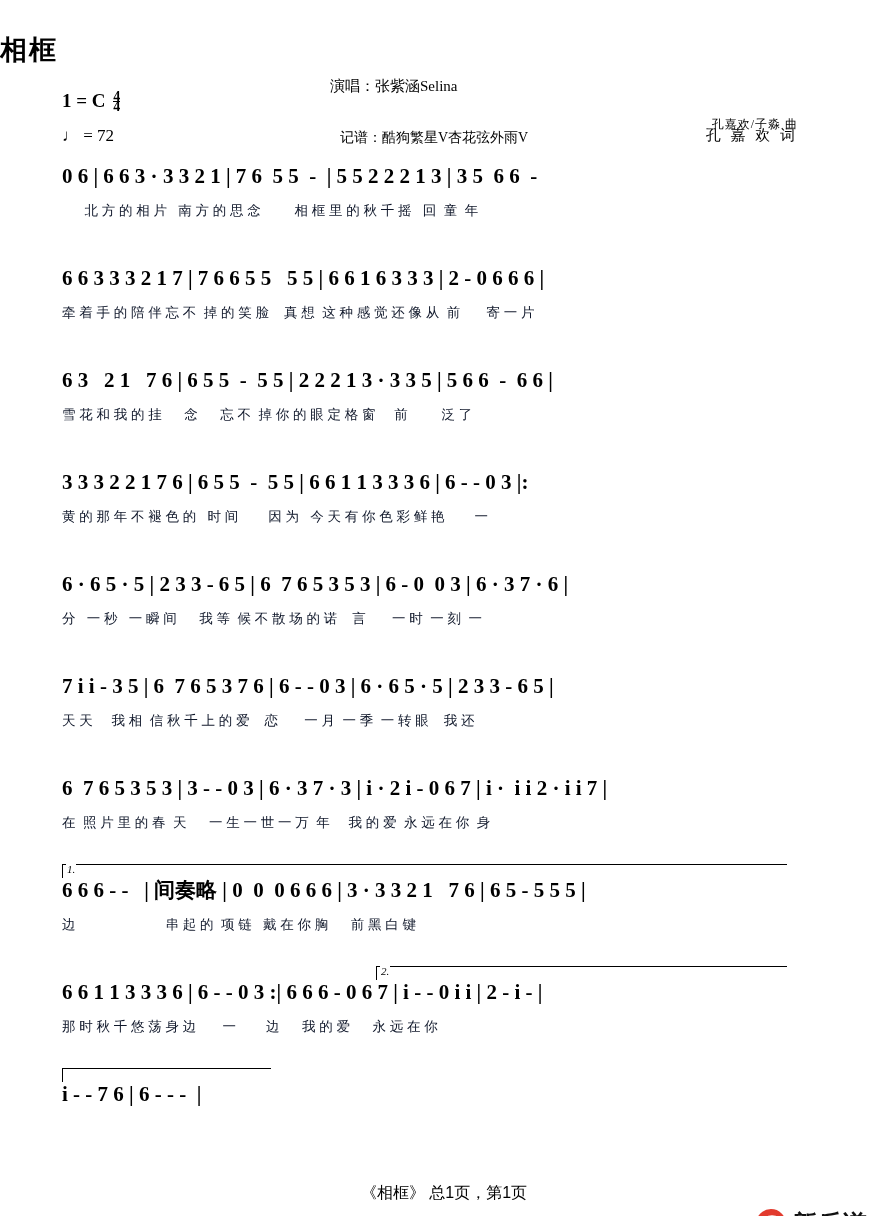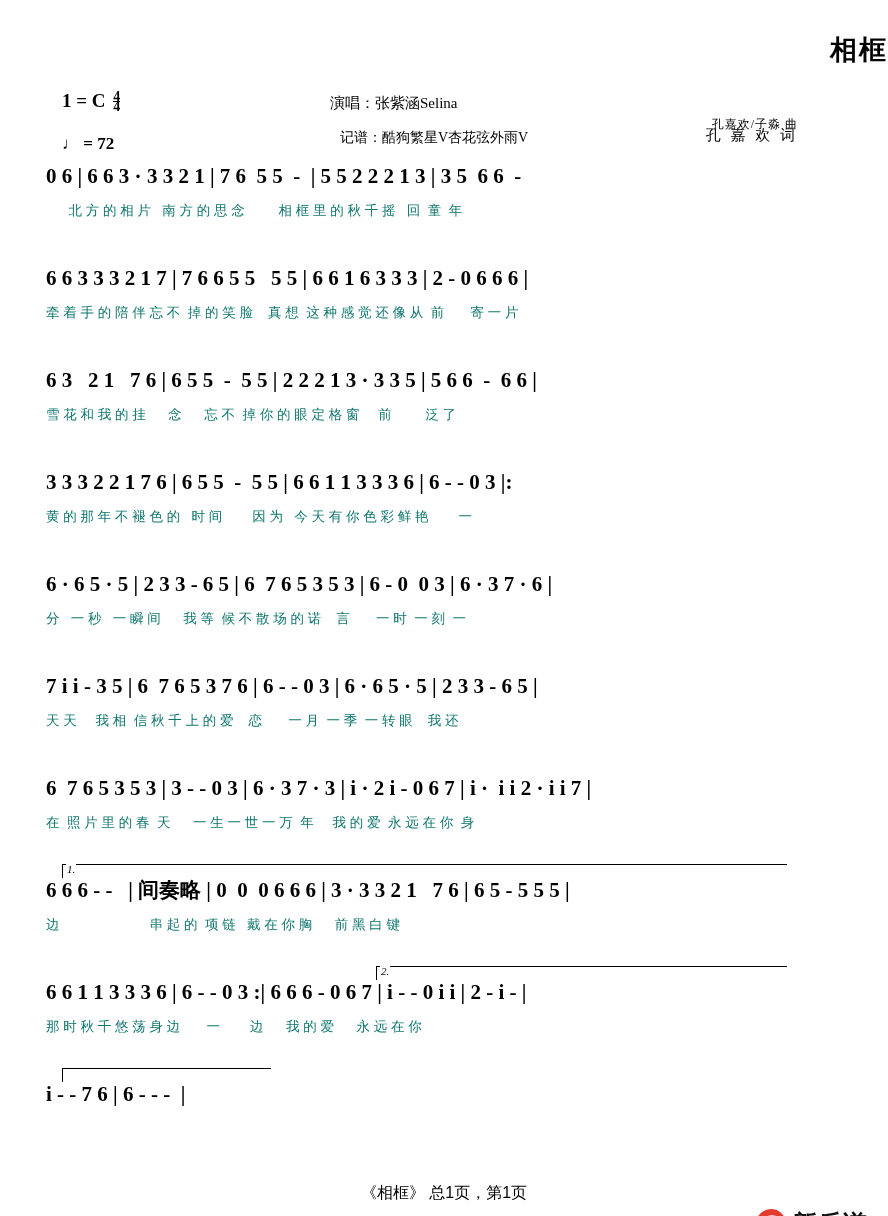--- a/index.html
+++ b/index.html
@@ -8,21 +8,21 @@
     background:#ffffff;
     font-family:"Liberation Serif", serif;
     color:#000;
     position:relative;
     overflow:hidden;
   }
   .sheet{position:relative;width:888px;height:1216px;}
 
   
   .title{
-    text-align:right;
+    text-align:left;
     font-size:27px;
     font-weight:bold;
     letter-spacing:2px;
     margin-top:32px;
   }
   .hdr{
     position:relative;
     height:84px;
     margin-top:6px;
   }
@@ -36,25 +36,25 @@
     vertical-align:-4px;
     text-align:center;
     font-size:14px;
     line-height:9px;
     margin-left:3px;
     font-weight:bold;
   }
   .key .frac .num{display:block;}
   .key .frac .den{display:block;border-top:1.6px solid #000;}
   .tempo{
-    position:absolute;left:62px;top:60px;
-    font-size:17px;font-weight:bold;
+    position:absolute;left:62px;top:52px;
+    font-size:17px;font-weight:normal;
   }
   .singer{
-    position:absolute;left:330px;top:20px;
+    position:absolute;left:330px;top:3px;
     font-size:15px;
   }
   .notator{
     position:absolute;left:308px;top:55px;
     font-size:14px;
     margin-left:32px;
   }
   .lyricist{
     position:absolute;right:90px;top:16px;
     font-size:15px;
@@ -65,39 +65,39 @@
     position:absolute;right:90px;top:42px;
     font-size:12px;
     letter-spacing:1px;
   }
 
   
   .systems{margin-top:4px;}
   .system{
     position:relative;
     margin:0 0 26px 0;
-    padding:0 46px;
+    padding:0 62px;
     height:76px;
   }
   .notes{
     font-family:"Liberation Serif", serif;
     font-size:21px;
     font-weight:bold;
     letter-spacing:0px;
     white-space:pre;
     line-height:28px;
     height:30px;
   }
   .lyric{
     font-family:"Liberation Sans", sans-serif;
     font-size:13.5px;
     letter-spacing:0px;
     white-space:pre;
     margin-top:10px;
-    color:#0f766e;
+    color:#0f172a;
   }
   
   .volta{
     position:absolute;
     border-left:1.6px solid #000;
     border-top:1.6px solid #000;
     height:13px;
   }
   .volta span{
     position:absolute;left:3px;top:-2px;

